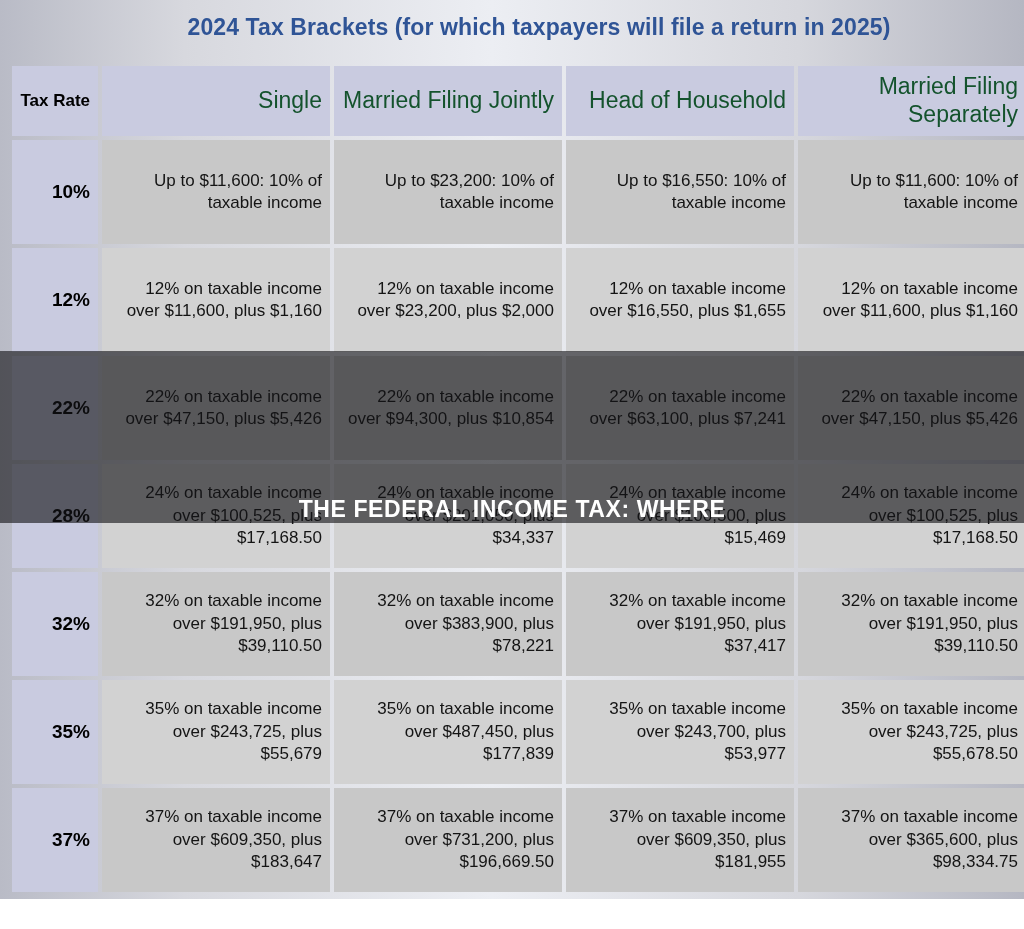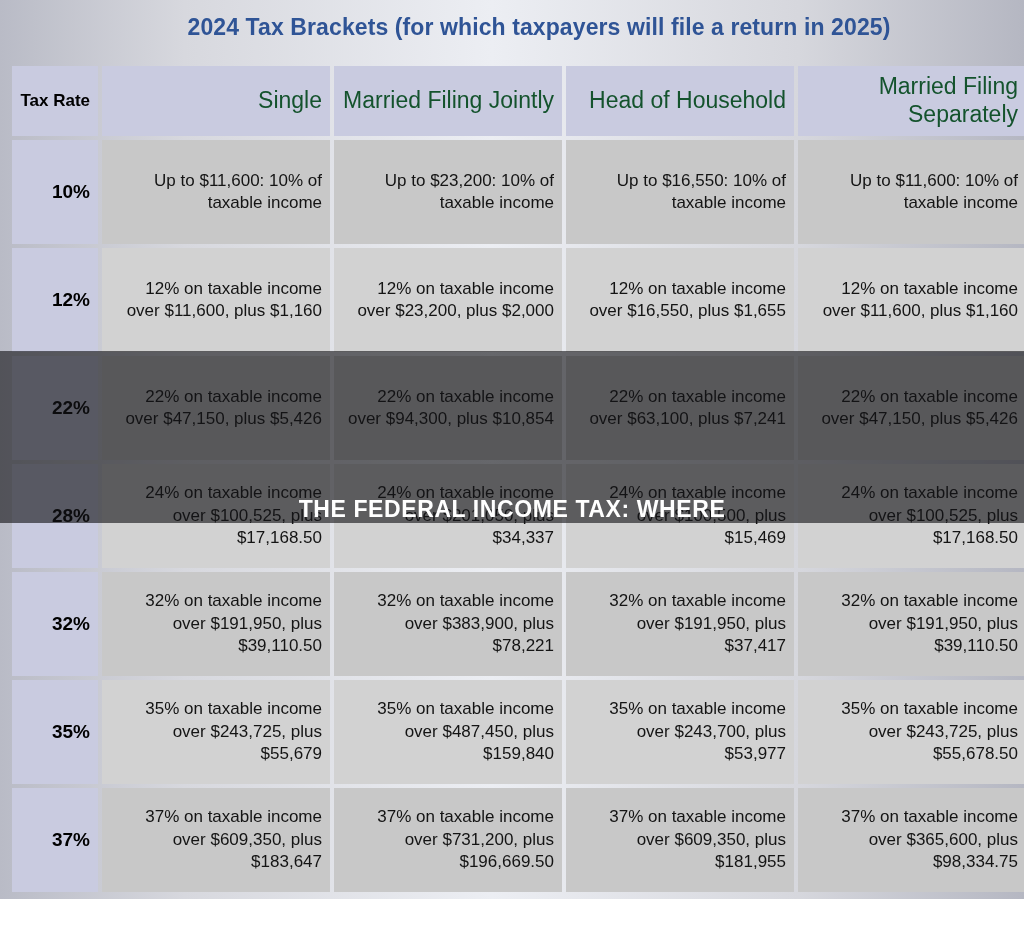--- a/index.html
+++ b/index.html
@@ -196,21 +196,21 @@
         <tr class="row-4">
           <td class="rate">32%</td>
           <td class="cell">32% on taxable income over $191,950, plus $39,110.50</td>
           <td class="cell">32% on taxable income over $383,900, plus $78,221</td>
           <td class="cell">32% on taxable income over $191,950, plus $37,417</td>
           <td class="cell">32% on taxable income over $191,950, plus $39,110.50</td>
         </tr>
         <tr class="row-5">
           <td class="rate alt">35%</td>
           <td class="cell alt">35% on taxable income over $243,725, plus $55,679</td>
-          <td class="cell alt">35% on taxable income over $487,450, plus $159,840</td>
+          <td class="cell alt">35% on taxable income over $487,450, plus $177,839</td>
           <td class="cell alt">35% on taxable income over $243,700, plus $53,977</td>
           <td class="cell alt">35% on taxable income over $243,725, plus $55,678.50</td>
         </tr>
         <tr class="row-6">
           <td class="rate">37%</td>
           <td class="cell">37% on taxable income over $609,350, plus $183,647</td>
           <td class="cell">37% on taxable income over $731,200, plus $196,669.50</td>
           <td class="cell">37% on taxable income over $609,350, plus $181,955</td>
           <td class="cell">37% on taxable income over $365,600, plus $98,334.75</td>
         </tr>

